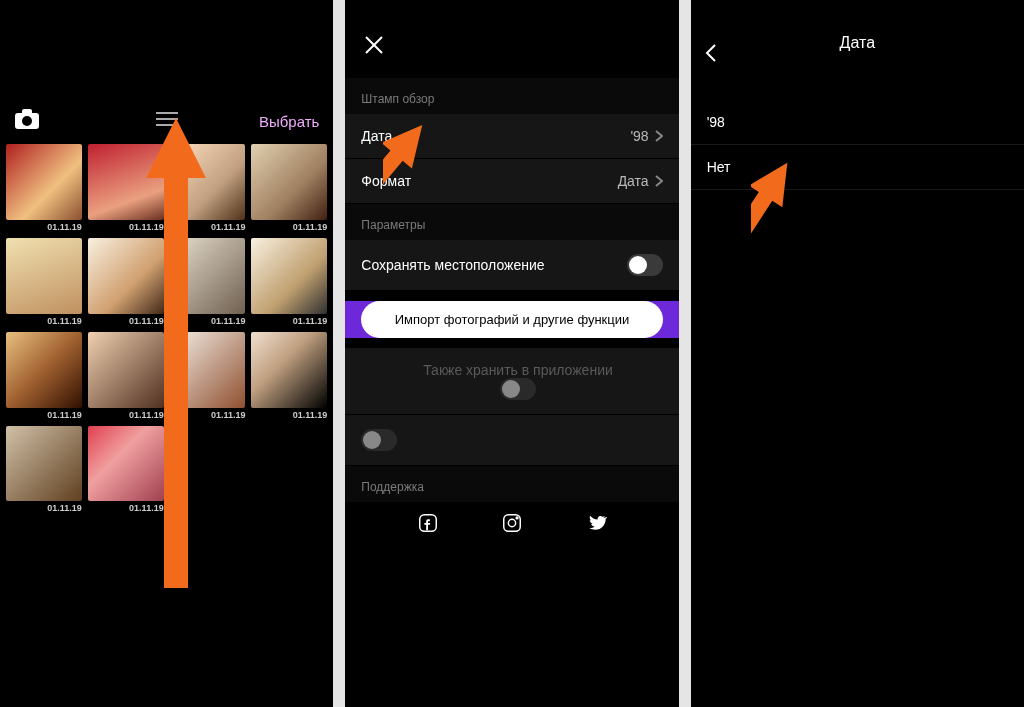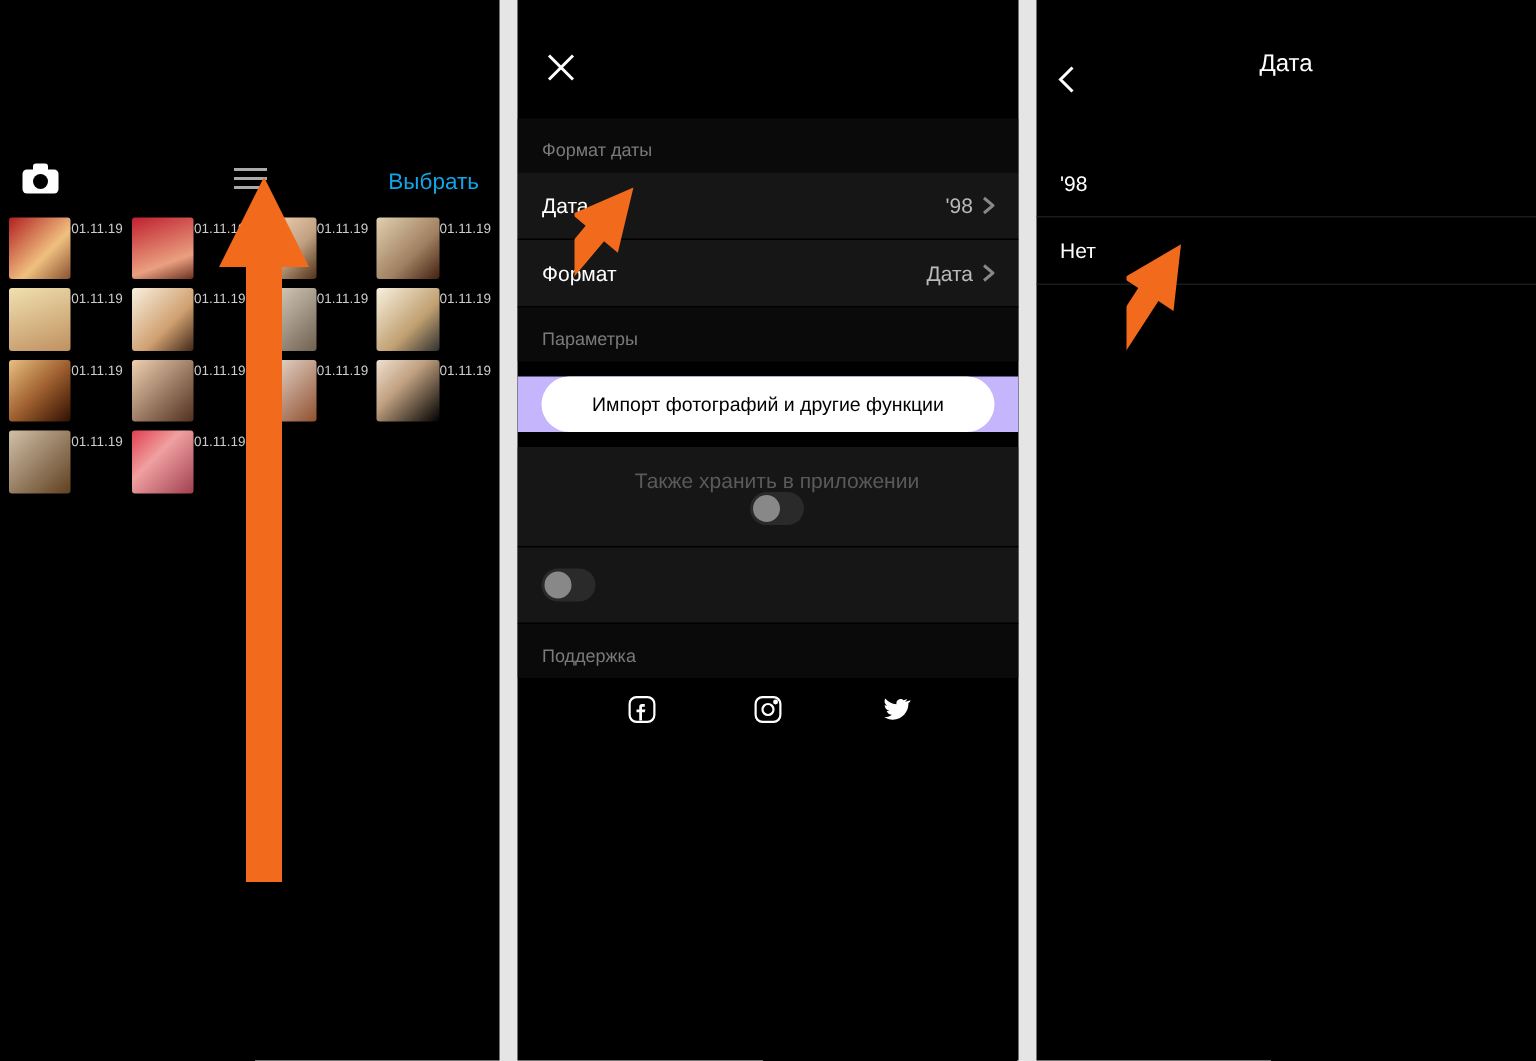--- a/index.html
+++ b/index.html
@@ -23,28 +23,28 @@
   
   .p1-topbar {
     display: flex;
     align-items: center;
     justify-content: space-between;
     padding: 14px 14px 10px;
     margin-top: 94px;
   }
   .cam-icon { width: 26px; height: 22px; }
   .menu-icon { width: 22px; height: 16px; margin-left: 36px; }
-  .select-label { font-size: 15px; color: #0ea5e9; }
+  .select-label { font-size: 15px; color: #f0abfc; }
   .grid {
     display: grid;
     grid-template-columns: repeat(4, 1fr);
     gap: 6px 6px;
     padding: 0 6px;
   }
-  .thumb-wrap { display: flex; flex-direction: row; align-items: flex-start; }
+  .thumb-wrap { display: flex; flex-direction: column; align-items: flex-end; font-weight: bold; }
   .thumb {
     width: 100%;
     aspect-ratio: 1/1;
     border-radius: 2px;
   }
   .thumb-label {
     font-size: 9px;
     color: #ccc;
     margin-top: 2px;
   }
@@ -231,21 +231,21 @@
 <div class="panel">
   <div class="p2-top">
     <span>
       <svg class="close-x" viewBox="0 0 22 22">
           <line x1="3" y1="3" x2="19" y2="19"></line>
           <line x1="19" y1="3" x2="3" y2="19"></line>
         </svg>
     </span>
   </div>
 
-  <div class="section-header">Формат даты</div>
+  <div class="section-header">Штамп обзор</div>
 
   <div class="row">
     <span>Дата</span>
     <span class="row-val">
       <span>'98</span>
       <svg class="chev" viewBox="0 0 8 12">
           <polyline points="1,1 7,6 1,11" fill="none" stroke="#888" stroke-width="2"></polyline>
         </svg>
     </span>
   </div>
@@ -255,22 +255,28 @@
     <span class="row-val">
       <span>Дата</span>
       <svg class="chev" viewBox="0 0 8 12">
           <polyline points="1,1 7,6 1,11" fill="none" stroke="#888" stroke-width="2"></polyline>
         </svg>
     </span>
   </div>
 
   <div class="section-header">Параметры</div>
 
-
-  <div style="background:#c4b5fd;">
+  <div class="row">
+    <span>Сохранять местоположение</span>
+    <span class="toggle off">
+        <span class="knob"></span>
+      </span>
+  </div>
+
+  <div style="background:#6d28d9;">
     <div class="import-btn">Импорт фотографий и другие функции</div>
   </div>
 
 
   <div class="row disabled indent">
     <span>Также хранить в приложении</span>
     <span class="toggle off-dark">
         <span class="knob"></span>
       </span>
   </div>

